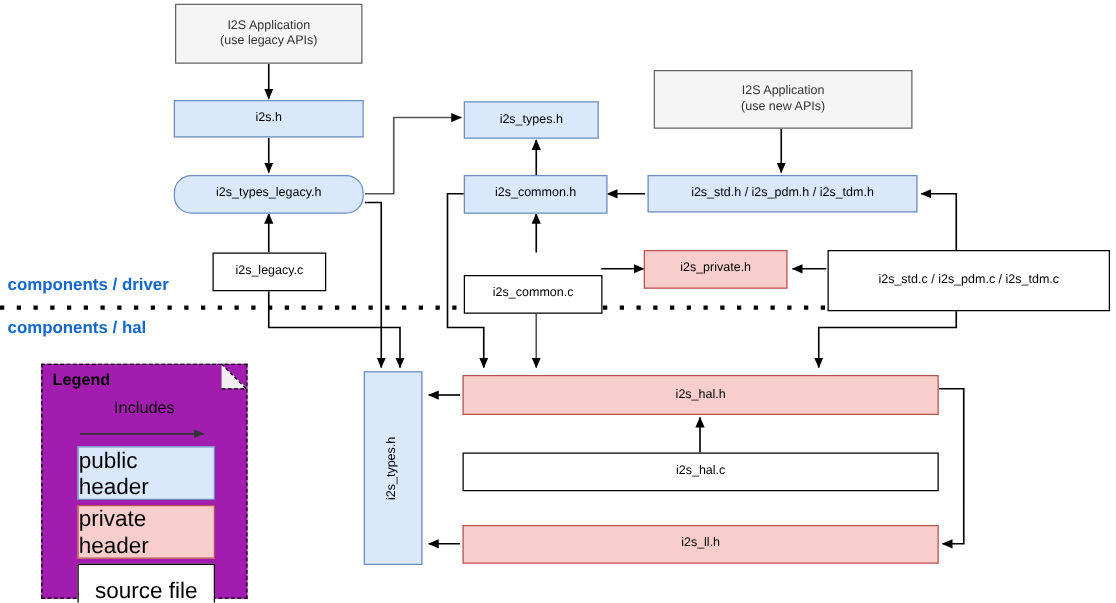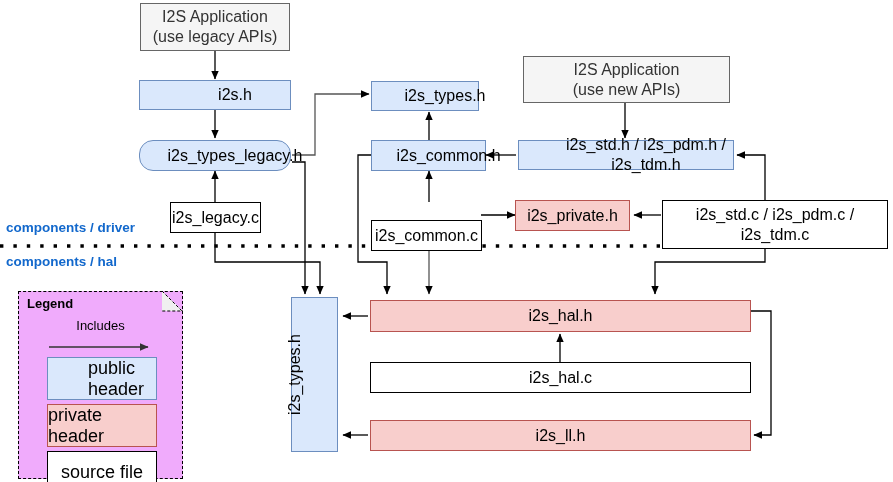--- a/index.html
+++ b/index.html
@@ -1,30 +1,30 @@
 <!DOCTYPE html>
 <html><head>
 <meta charset="utf-8">
 <style>
   html,body{margin:0;padding:0;background:#ffffff;}
   body{width:893px;height:482px;position:relative;overflow:hidden;
        font-family:"Liberation Sans","DejaVu Sans",sans-serif;}
   #canvas{position:absolute;left:0;top:0;width:893px;height:482px;}
   svg.edges{position:absolute;left:0;top:0;width:893px;height:482px;pointer-events:none;}
   .node{position:absolute;box-sizing:border-box;display:flex;align-items:center;
-        justify-content:center;text-align:center;font-size:16px;color:#000;
+        justify-content:center;text-align:center;font-size:10px;color:#000;
         line-height:1.25;}
   .n-app{background:#f5f5f5;border:1px solid #666666;color:#333333;}
-  .n-pub{background:#dae8fc;border:1px solid #6c8ebf;padding-left:40px;}
+  .n-pub{background:#dae8fc;border:1px solid #6c8ebf;}
   .n-priv{background:#f8cecc;border:1px solid #b85450;}
   .n-src{background:#ffffff;border:1px solid #000000;}
   .vertical-label{writing-mode:vertical-rl;transform:rotate(180deg);}
   .zone-label{position:absolute;color:#1268cc;font-weight:bold;font-size:13.5px;}
-  .legend{position:absolute;left:18px;top:291px;width:165px;height:188px;
-          border:1px dashed #000;background:#f0abfc;box-sizing:border-box;text-decoration:underline;}
+  .legend{position:absolute;left:33px;top:291px;width:165px;height:188px;
+          border:1px dashed #000;background:#a21caf;box-sizing:border-box;text-decoration:underline;}
   .legend-title{position:absolute;left:8px;top:4px;font-size:13px;font-weight:bold;color:#000;}
   .fold{position:absolute;right:-1px;top:-1px;width:20px;height:20px;
         background:#f0f0f0;
         clip-path:polygon(0 0,100% 100%,0 100%);
         border-right:1px dashed #000;border-bottom:0;}
   .fold-edge{position:absolute;right:-1px;top:-1px;width:21px;height:21px;}
   .legend-includes{position:absolute;left:0;right:0;top:26px;text-align:center;font-size:13px;}
   .legend-arrow{position:absolute;left:28px;top:50px;width:110px;height:10px;}
   .legend-box{position:absolute;left:28px;width:110px;height:43px;box-sizing:border-box;
               display:flex;align-items:center;justify-content:center;font-size:18px;}

